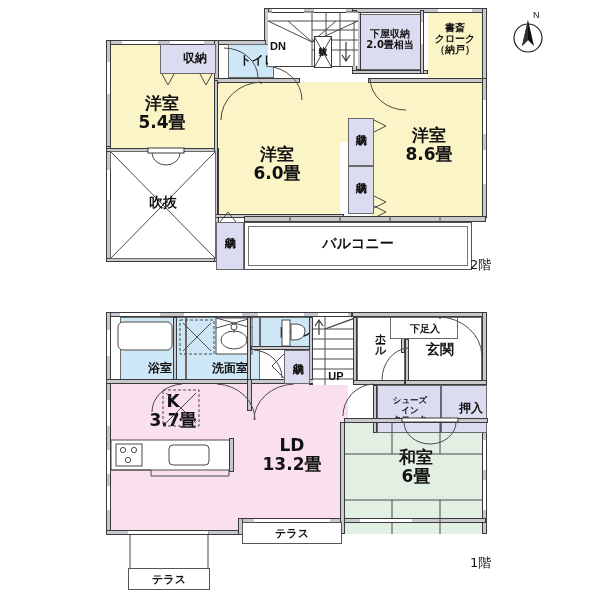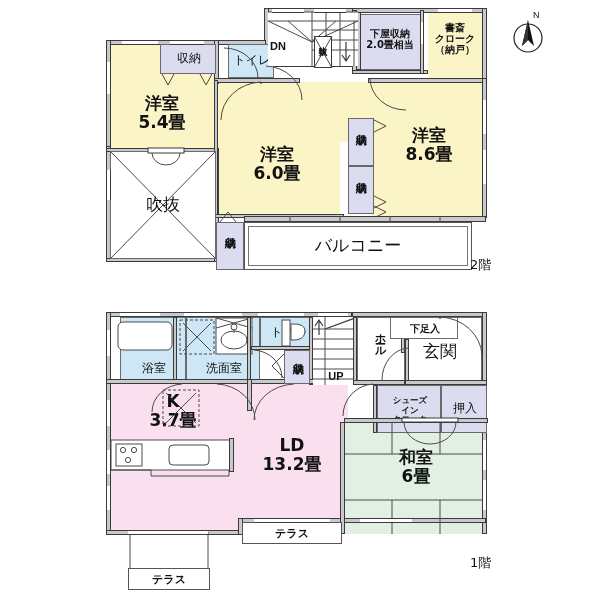--- a/index.html
+++ b/index.html
@@ -21,22 +21,22 @@
   .rm-green{background:#e2f0e3;}
   .rm-blue{background:#cde7f6;margin-left:9px;}
   .rm-lav{background:#dcdcf1;}
   .rm-white{background:#ffffff;}
   .noborder{border:none;}
 
   
   .lbl{position:absolute;text-align:center;line-height:1.12;white-space:pre;
        font-family:"DejaVu Sans","Liberation Sans",sans-serif;color:#111;}
   .lbl-room{font-size:17px;font-weight:600;}
-  .lbl-room-sm{font-size:17px;font-weight:400;}
-  .lbl-cl{font-size:12px;font-weight:400;}
+  .lbl-room-sm{font-size:14px;font-weight:700;}
+  .lbl-cl{font-size:12px;font-weight:700;padding-left:6px;}
   .lbl-cl-v{font-size:11px;font-weight:600;line-height:1.05;}
   .lbl-tiny{font-size:10px;font-weight:600;}
   .lbl-xtiny{font-size:8.5px;font-weight:600;line-height:1.12;}
   .lbl-floor{font-size:13px;font-weight:500;}
   .lbl-dn{font-size:11px;font-weight:600;font-family:"Liberation Sans",sans-serif;}
 
   
   .vert{writing-mode:vertical-rl;text-orientation:upright;}
 
   

